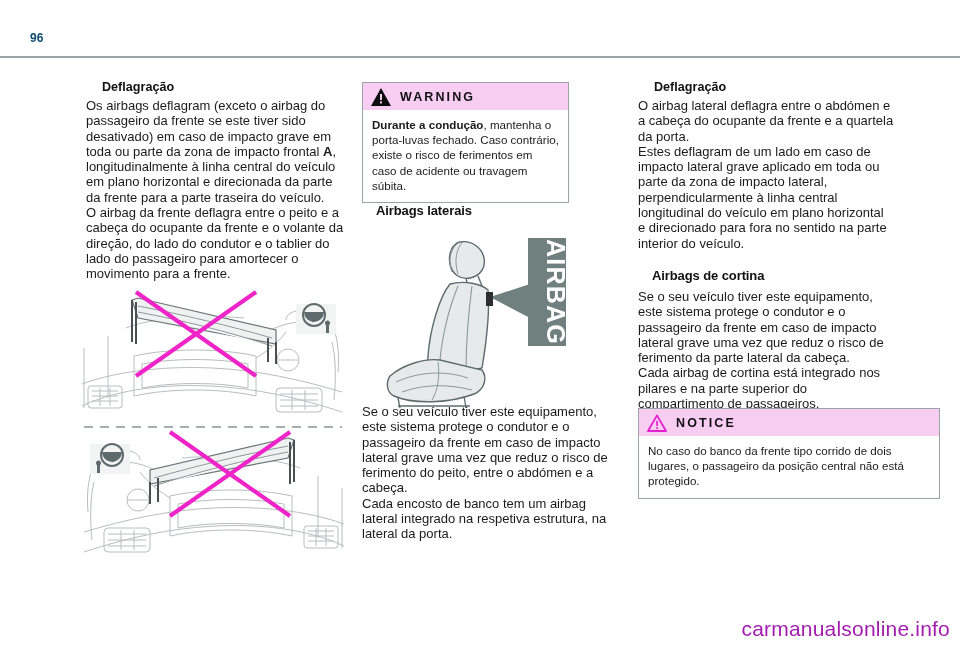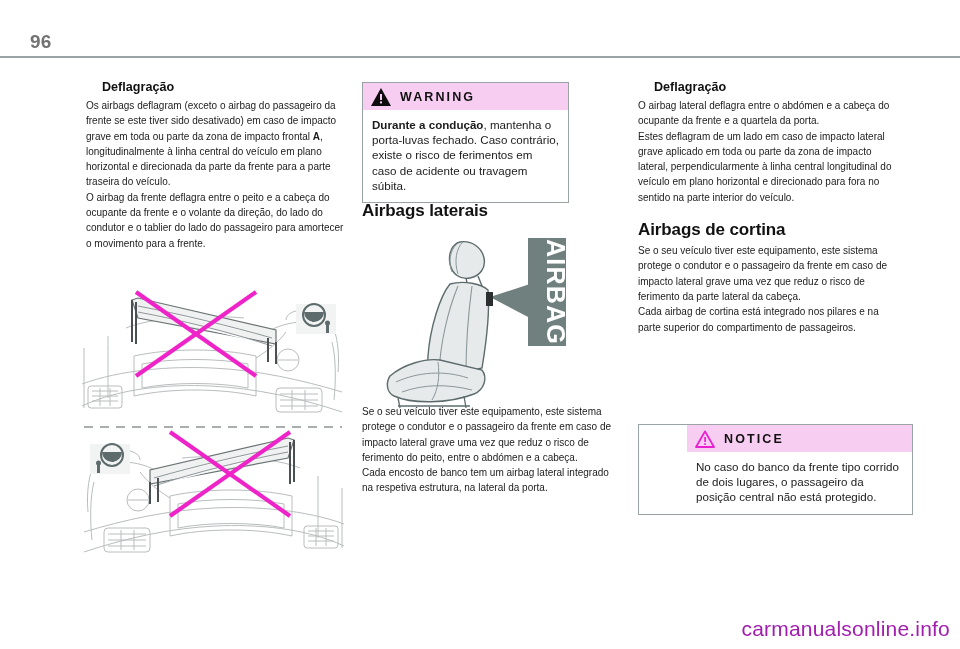--- a/index.html
+++ b/index.html
@@ -14,23 +14,23 @@
     font-family: "Liberation Sans", sans-serif;
     color: #1a1a1a;
     overflow: hidden;
   }
 
   
   #page-number {
     position: absolute;
     left: 30px;
     top: 31px;
-    font-size: 19px;
+    font-size: 12px;
     font-weight: bold;
-    color: #737373;
+    color: #0c4a6e;
     letter-spacing: 0.2px;
   }
   #header-rule {
     position: absolute;
     left: 0;
     top: 56px;
     width: 960px;
     height: 2px;
     background: #9aa3a6;
   }
@@ -46,29 +46,29 @@
   #col-right { left: 638px; }
 
   h2.section-title {
     font-size: 12.6px;
     font-weight: bold;
     margin: 0 0 3px 16px;
     line-height: 15px;
     color: #111;
   }
   h1.chapter-title {
-    font-size: 17px;
+    font-size: 13px;
     font-weight: bold;
-    margin: 14px 0 3px 0;
+    margin: 14px 0 3px 14px;
     line-height: 21px;
     color: #111;
     letter-spacing: -0.1px;
   }
   p.body-text {
-    font-size: 10px;
+    font-size: 13px;
     line-height: 15.3px;
     margin: 0;
     color: #1b1b1b;
   }
   p.body-text + p.body-text { margin-top: 0px; }
   .bold { font-weight: bold; }
 
   
   .callout {
     border: 1px solid #9aa3a6;
@@ -96,23 +96,22 @@
   }
   #warning-box {
     position: absolute;
     left: 362px;
     top: 82px;
     width: 207px;
   }
   #notice-box {
     position: absolute;
     left: 638px;
-    top: 424px;
-    width: 275px;
-    padding-left: 48px;
+    top: 408px;
+    width: 302px;
   }
 
   
   .figure { display: block; }
   #fig-dash-lhd {
     position: absolute; left: 80px; top: 288px;
   }
   #fig-dash-rhd {
     position: absolute; left: 80px; top: 428px;
   }

